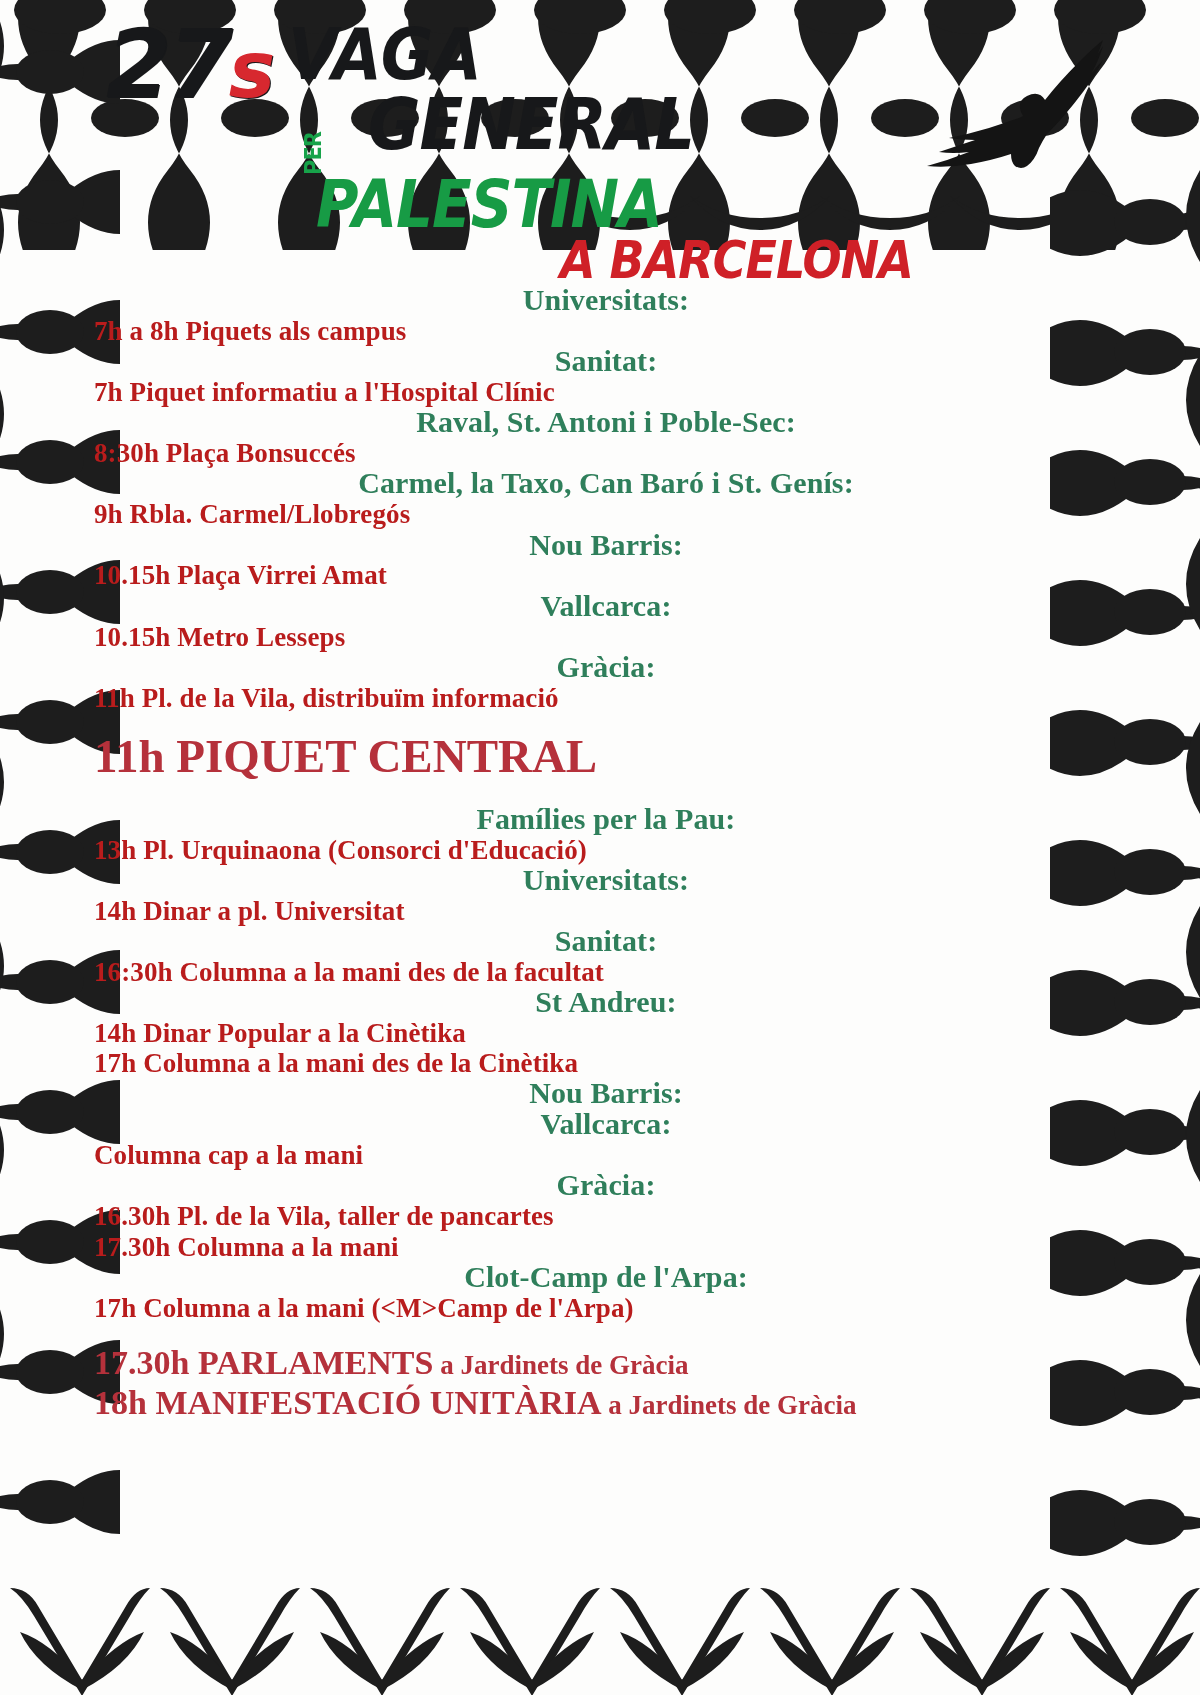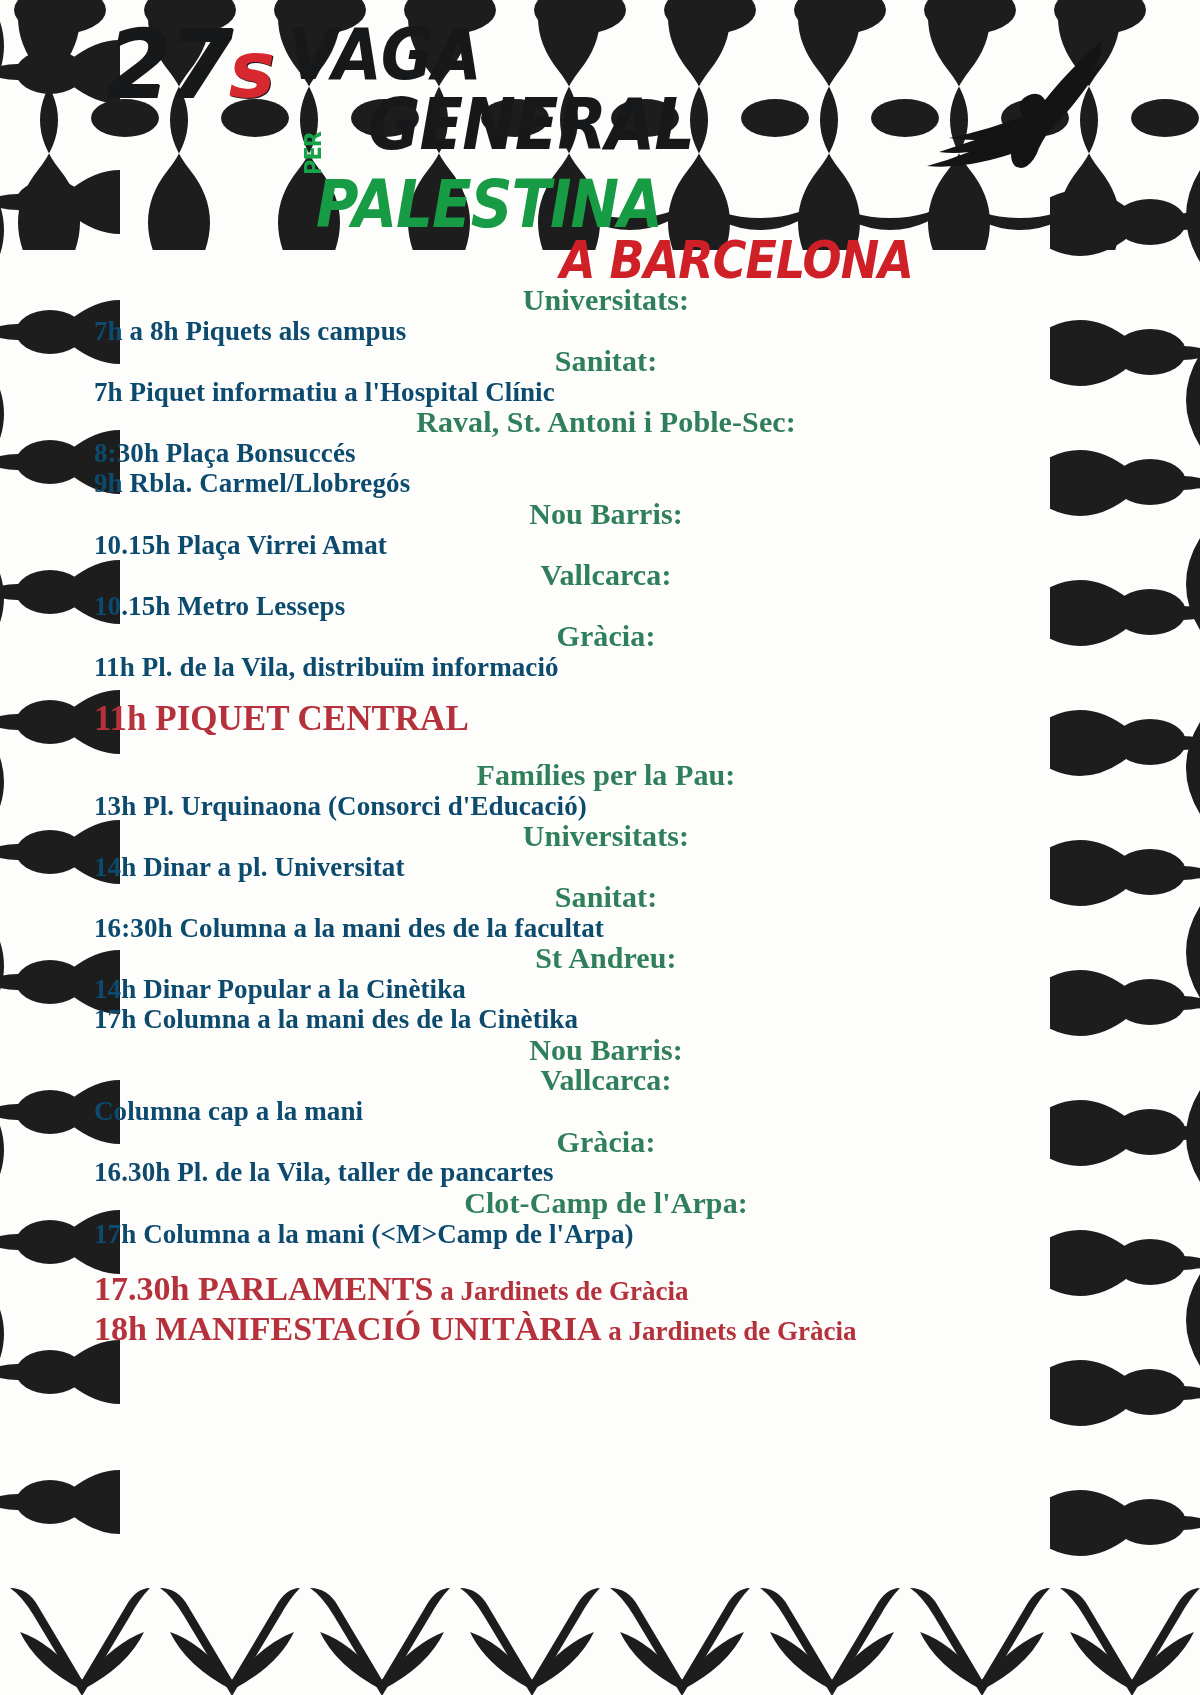--- a/index.html
+++ b/index.html
@@ -97,33 +97,33 @@
     color:#2f7f5b;
     font-weight:bold;
     font-size:30px;
     line-height:1.03;
     letter-spacing:.1px;
     margin:0;
     white-space:nowrap;
     text-align:center;
   }
   .sec-line{
-    color:#0c4a6e;
+    color:#b91c1c;
     font-weight:bold;
     font-size:27px;
     line-height:1.12;
     letter-spacing:.1px;
     margin:0;
     white-space:nowrap;
   }
   .hl-block{margin:18px 0 22px 0;}
   .hl-1{
     color:#b5313b;
     font-weight:bold;
-    font-size:35px;
+    font-size:47px;
     line-height:1.08;
     margin:0;
     white-space:nowrap;
   }
   .hl-2{
     color:#b5313b;
     font-weight:bold;
     font-size:31px;
     line-height:1.1;
     margin:0;
@@ -296,20 +296,21 @@
       <div>
         <p class="sec-head">Universitats:</p>
         <p class="sec-line">7h a 8h Piquets als campus</p>
 
         <p class="sec-head">Sanitat:</p>
         <p class="sec-line">7h Piquet informatiu a l'Hospital Clínic</p>
 
         <p class="sec-head">Raval, St. Antoni i Poble-Sec:</p>
         <p class="sec-line">8:30h Plaça Bonsuccés</p>
 
+        <p class="sec-head">Carmel, la Taxo, Can Baró i St. Genís:</p>
         <p class="sec-line">9h Rbla. Carmel/Llobregós</p>
 
         <p class="sec-head">Nou Barris:</p>
         <p class="sec-line">10.15h Plaça Virrei Amat</p>
 
         <p class="sec-head">Vallcarca:</p>
         <p class="sec-line">10.15h Metro Lesseps</p>
 
         <p class="sec-head">Gràcia:</p>
         <p class="sec-line">11h Pl. de la Vila, distribuïm informació</p>
@@ -333,20 +334,21 @@
         <p class="sec-line">14h Dinar Popular a la Cinètika</p>
         <p class="sec-line">17h Columna a la mani des de la Cinètika</p>
 
         <p class="sec-head">Nou Barris:</p>
 
         <p class="sec-head">Vallcarca:</p>
         <p class="sec-line">Columna cap a la mani</p>
 
         <p class="sec-head">Gràcia:</p>
         <p class="sec-line">16.30h Pl. de la Vila, taller de pancartes</p>
+        <p class="sec-line">17.30h Columna a la mani</p>
 
         <p class="sec-head">Clot-Camp de l'Arpa:</p>
         <p class="sec-line">17h Columna a la mani (&lt;M&gt;Camp de l'Arpa)</p>
       </div>
 
       <div class="footer-block">
         <p class="foot-line"><span>17.30h PARLAMENTS</span><span class="small"> a Jardinets de Gràcia</span></p>
         <p class="foot-line"><span>18h MANIFESTACIÓ UNITÀRIA</span><span class="small"> a Jardinets de Gràcia</span></p>
       </div>
 

